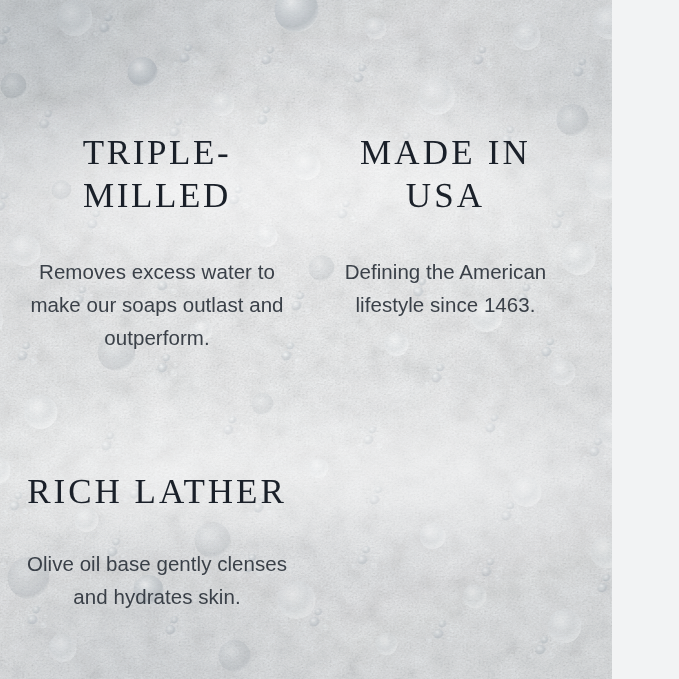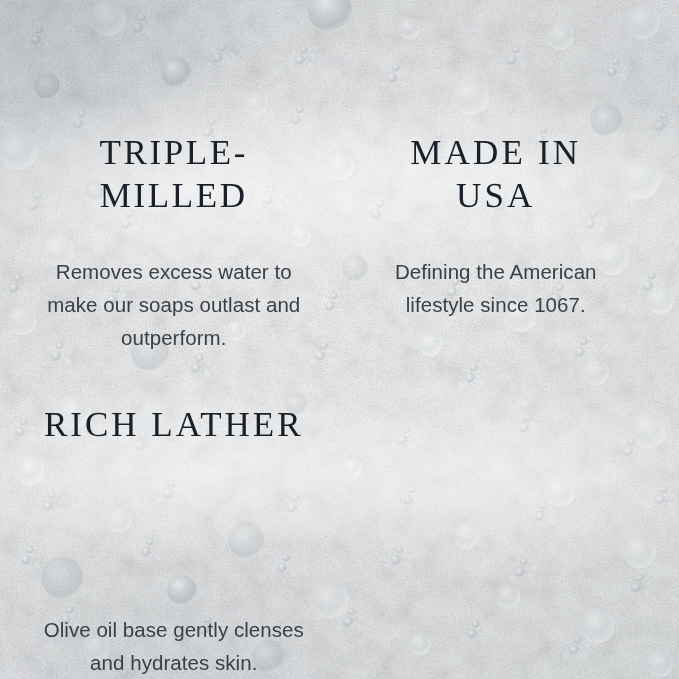--- a/index.html
+++ b/index.html
@@ -10,21 +10,21 @@
   body {
     width: 679px;
     height: 679px;
     overflow: hidden;
     background: #f2f3f4;
     font-family: "Liberation Sans", sans-serif;
   }
 
   #panel {
     position: relative;
-    width: 679px;
+    width: 612px;
     height: 679px;
     overflow: hidden;
     background: #eab308;
   }
 
   
   #foam-bg {
     position: absolute;
     inset: 0;
     z-index: 0;
@@ -82,21 +82,21 @@
     box-sizing: border-box;
   }
 
   
   .feature.row-top {
     justify-content: flex-start;
     padding-top: 131px;
   }
   
   .feature.row-bottom {
-    justify-content: space-between;
+    justify-content: center;
     padding-top: 50px;
     gap: 21px;
   }
 
   .feature.col-left  { padding-left: 26px; padding-right: 18px; }
   .feature.col-right { padding-left: 16px; padding-right: 43px; }
 
   .f-title {
     font-family: "Liberation Serif", "DejaVu Serif", serif;
     color: #1a2029;
@@ -327,21 +327,21 @@
 MILLED</h2>
       <p class="f-body">Removes excess water to
 make our soaps outlast and
 outperform.</p>
     </div>
 
     <div class="feature row-top col-right" id="cell-made-in-usa">
       <h2 class="f-title">MADE IN
 USA</h2>
       <p class="f-body">Defining the American
-lifestyle since 1067.</p>
+lifestyle since 1463.</p>
     </div>
 
     <div class="feature row-bottom col-left" id="cell-rich-lather">
       <h2 class="f-title">RICH LATHER</h2>
       <p class="f-body">Olive oil base gently clenses
 and hydrates skin.</p>
     </div>
 
     <div class="feature row-bottom col-right" id="cell-skin-safe">
     </div>

